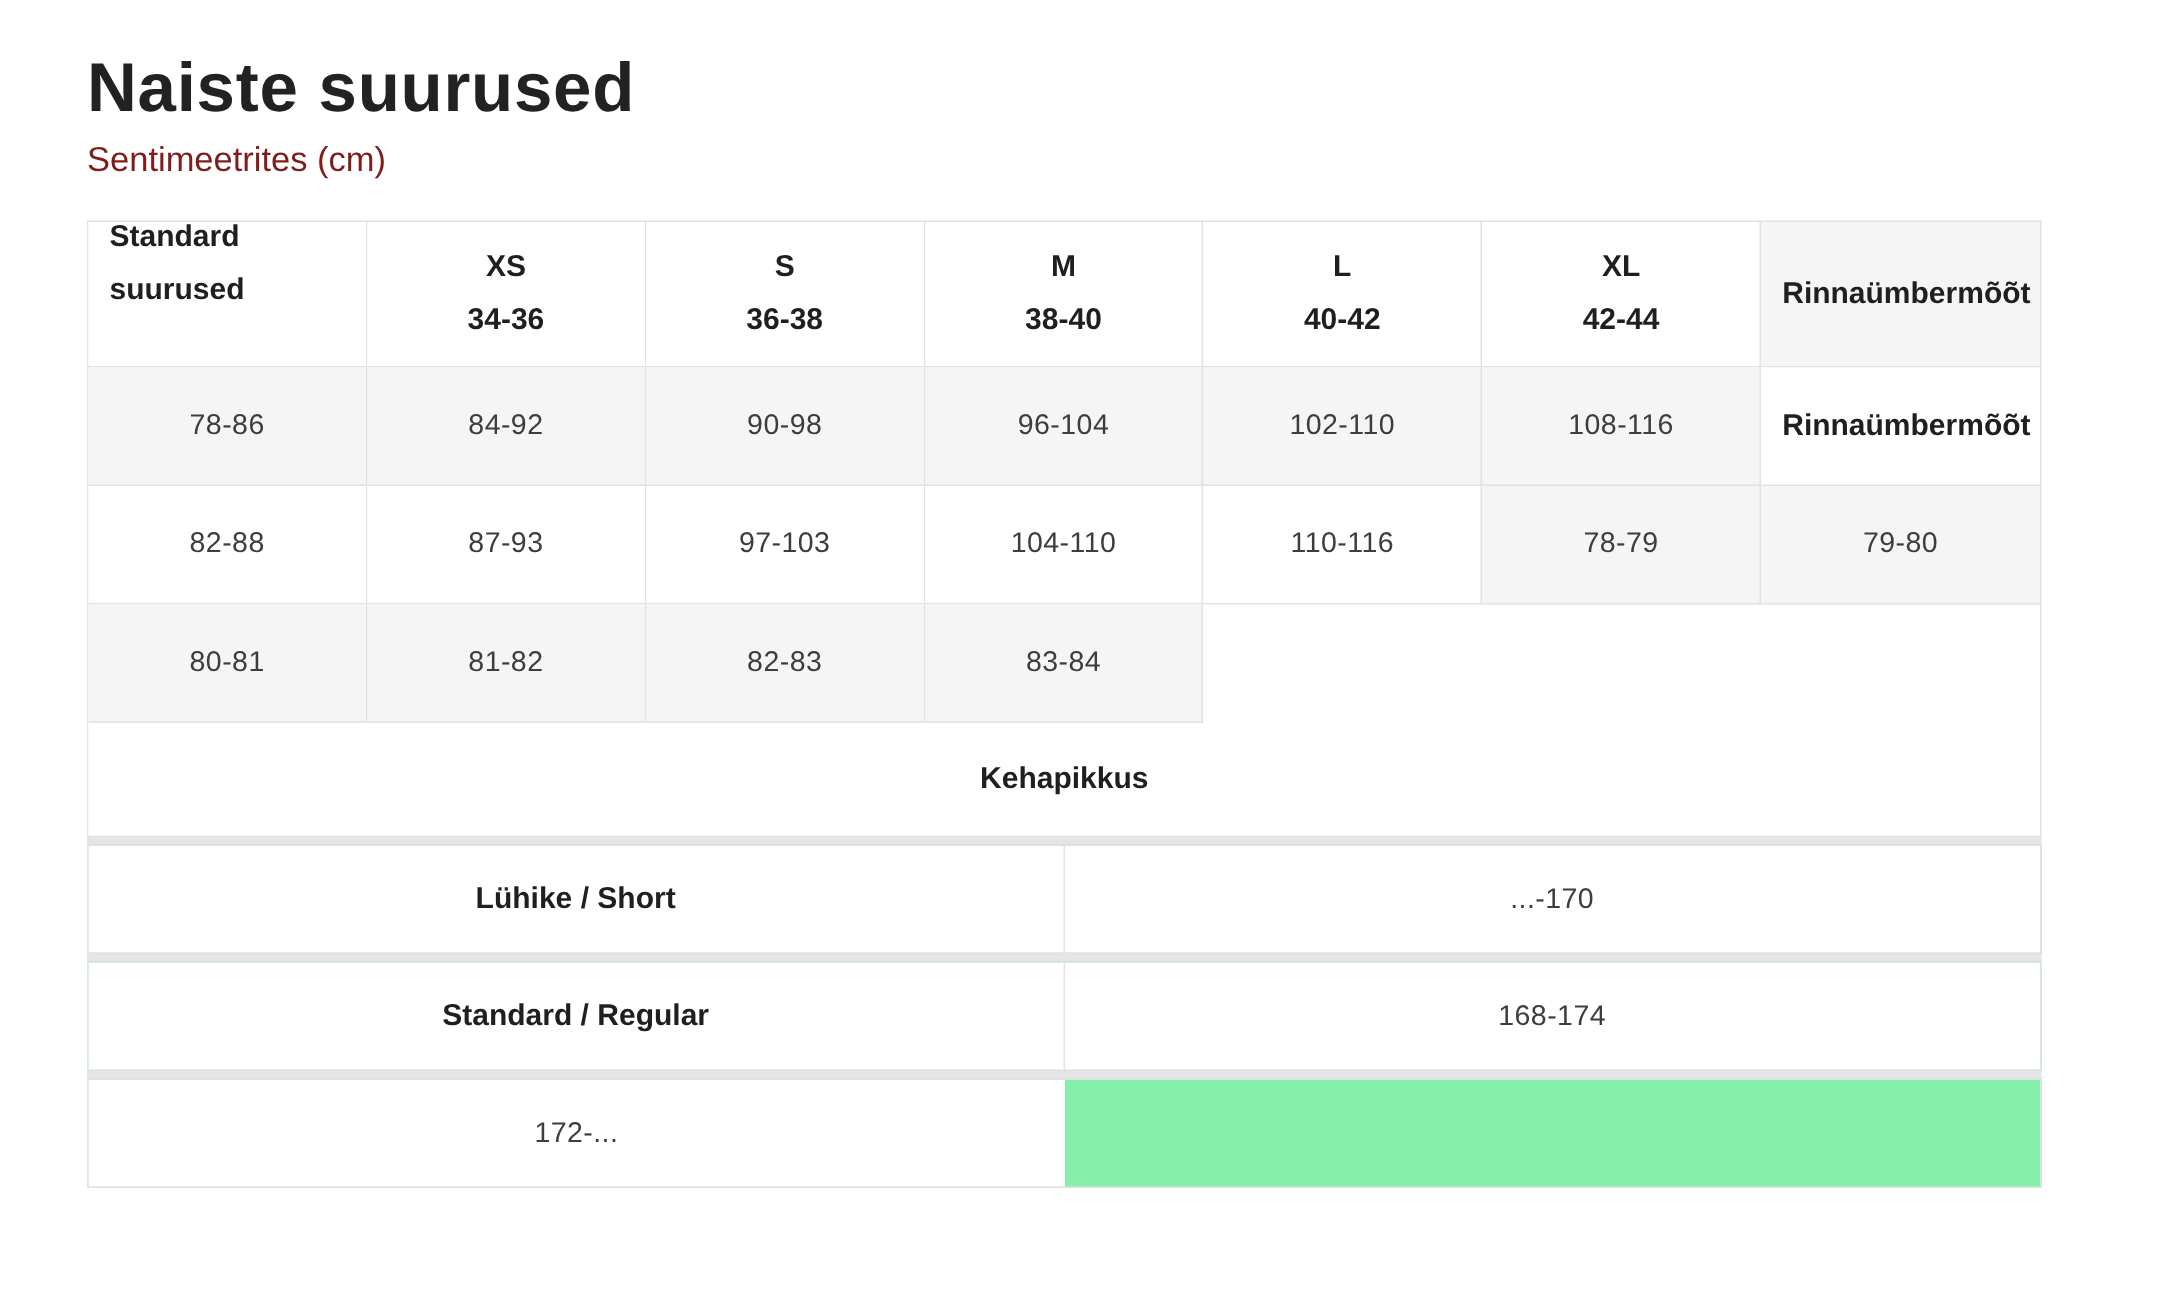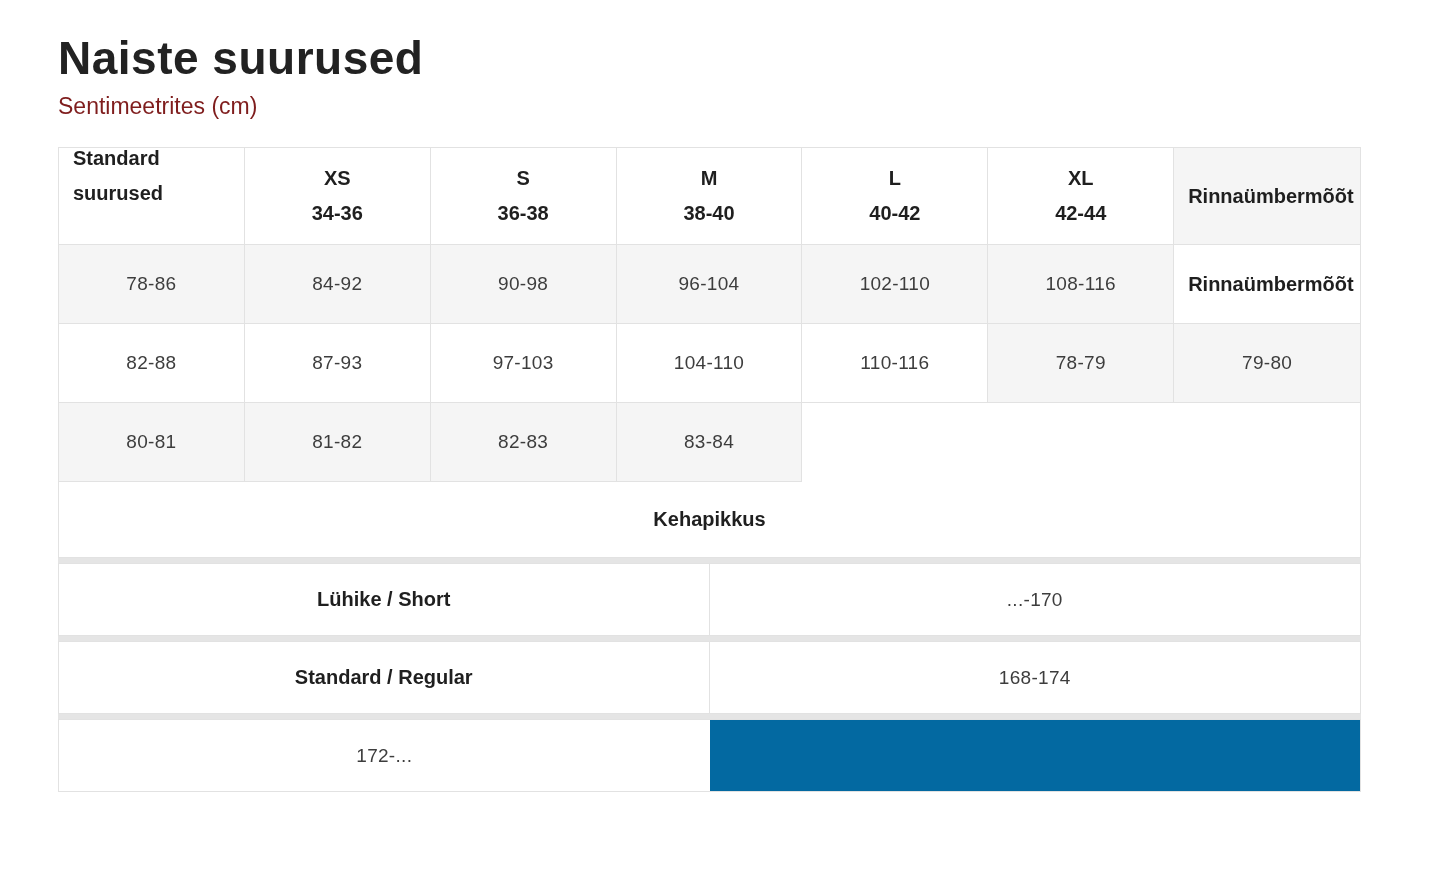--- a/index.html
+++ b/index.html
@@ -86,21 +86,21 @@
     grid-column:1 / -1;
     border-right:none !important;
     border-bottom:none !important;
     font-weight:600;
     justify-content:center;
   }
   .length-box{
     display:grid;
     grid-template-columns:1fr 1fr;
     height:73px;
-    background:#0369a1;
+    background:#86efac;
     border:1px solid var(--border);
   }
   .length-box .label-half{
     border-right:1px solid var(--border);
     font-weight:600;
     justify-content:center;
     padding-left:0;
   }
 </style>
 </head>

